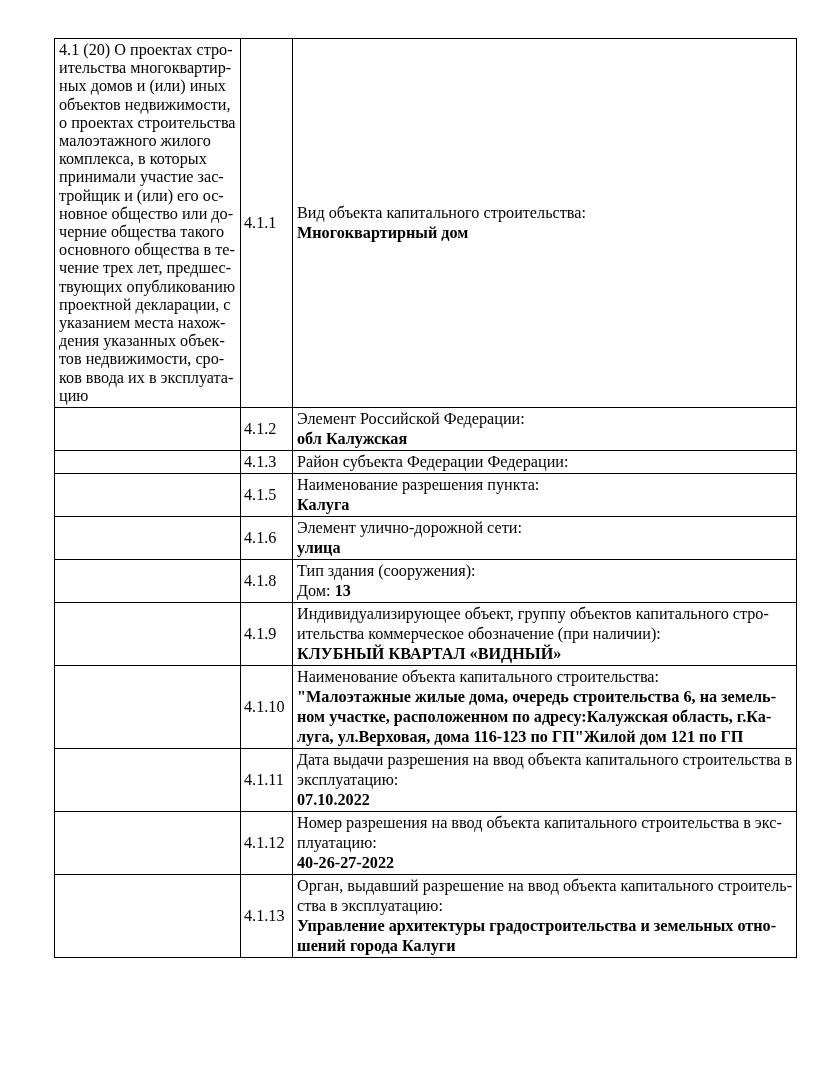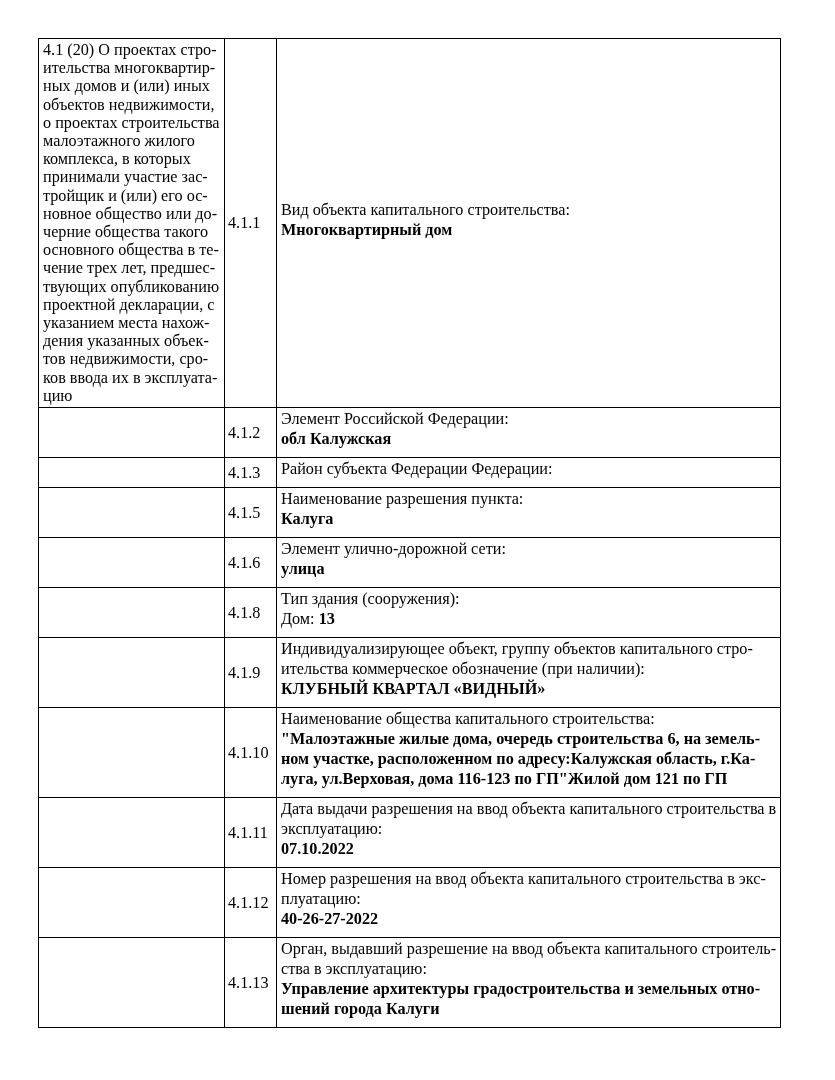--- a/index.html
+++ b/index.html
@@ -11,21 +11,21 @@
     position: relative;
     width: 835px;
     height: 1080px;
     background: #ffffff;
     font-family: "Liberation Serif", serif;
     color: #000000;
     overflow: hidden;
   }
   table.decl {
     position: absolute;
-    left: 38px;
+    left: 54px;
     top: 38px;
     width: 742px;
     border-collapse: collapse;
     table-layout: fixed;
   }
   table.decl td {
     border: 1.5px solid #000000;
     font-size: 16.2px;
     overflow: hidden;
   }
@@ -38,21 +38,21 @@
   td.desc-empty {
     padding: 0;
   }
   td.num {
     vertical-align: middle;
     padding: 0 2px 0 3px;
     line-height: 20px;
   }
   td.content {
     vertical-align: middle;
-    padding: 1px 3px 8px 4px;
+    padding: 1px 3px 1px 4px;
     line-height: 20px;
   }
   .label {
     white-space: pre-line;
     font-weight: normal;
   }
   .vline {
     white-space: pre-line;
   }
   .vprefix {
@@ -156,21 +156,21 @@
         <div class="label">Индивидуализирующее объект, группу объектов капитального стро-
 ительства коммерческое обозначение (при наличии):</div>
         <div class="vline"><span class="vprefix"></span><span class="vvalue">КЛУБНЫЙ КВАРТАЛ «ВИДНЫЙ»</span></div>
       </td>
     </tr>
 
     <tr>
       <td class="desc-empty"></td>
       <td class="num">4.1.10</td>
       <td class="content">
-        <div class="label">Наименование общества капитального строительства:</div>
+        <div class="label">Наименование объекта капитального строительства:</div>
         <div class="vline"><span class="vprefix"></span><span class="vvalue">"Малоэтажные жилые дома, очередь строительства 6, на земель-
 ном участке, расположенном по адресу:Калужская область, г.Ка-
 луга, ул.Верховая, дома 116-123 по ГП"Жилой дом 121 по ГП</span></div>
       </td>
     </tr>
 
     <tr>
       <td class="desc-empty"></td>
       <td class="num">4.1.11</td>
       <td class="content">

